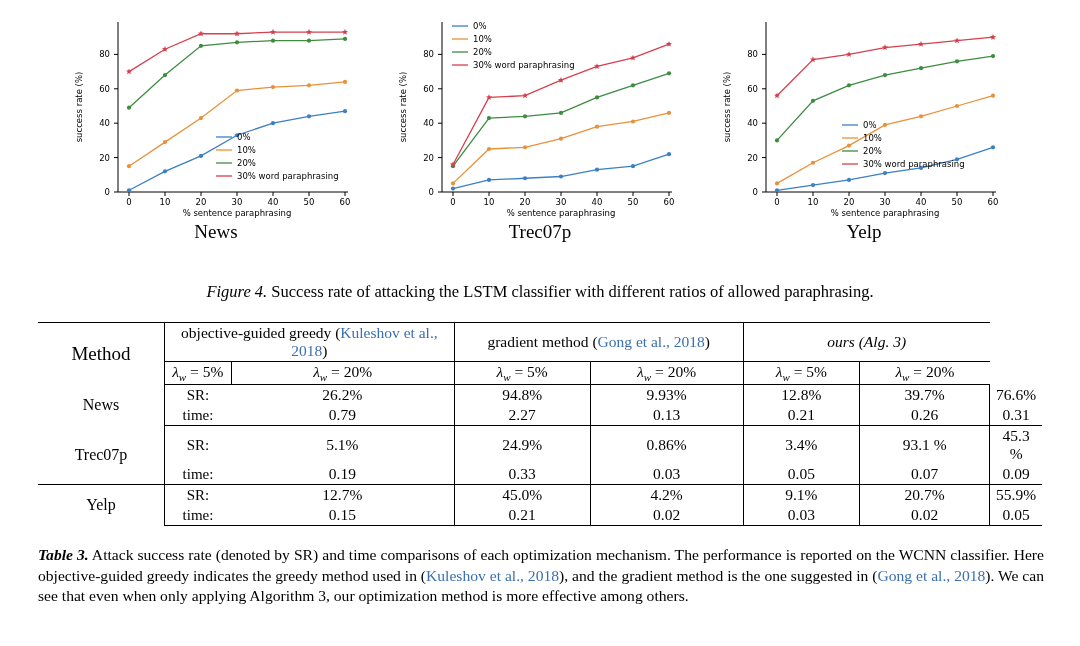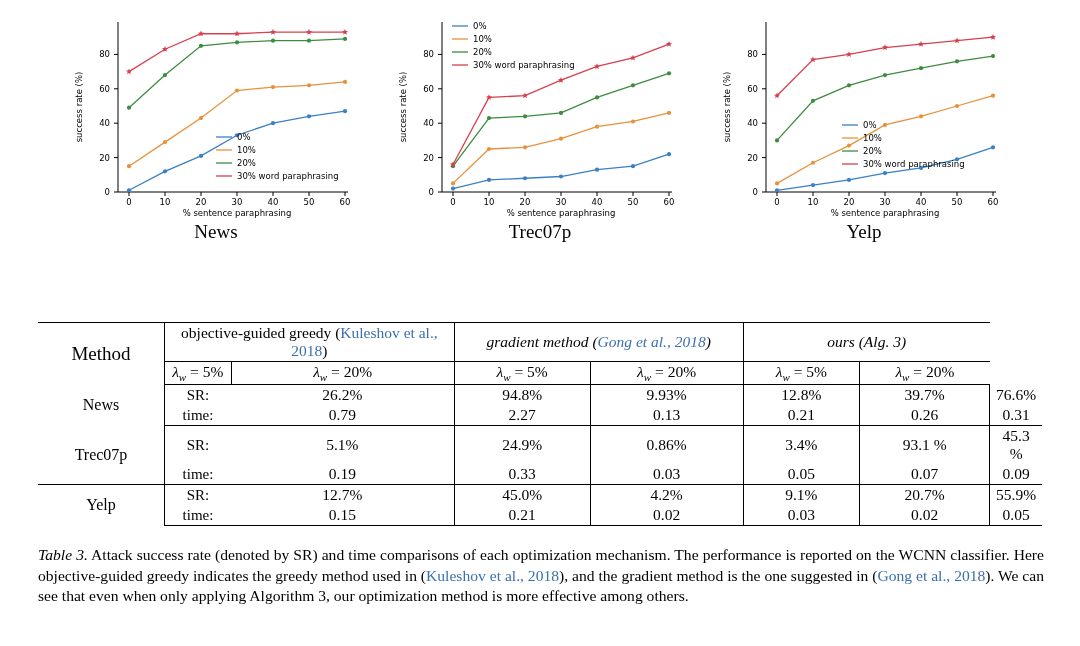--- a/index.html
+++ b/index.html
@@ -62,21 +62,21 @@
   .lam-sub{font-size:11px;vertical-align:sub;font-style:italic;}
   .methodcell{font-size:19px;}
   .rowlabel{font-size:16px;}
   .srlabel{font-size:15px;}
 
   
   .tbl-caption{
     position:absolute;left:38px;top:545px;width:1006px;
     font-size:15.6px;line-height:1.33;text-align:justify;
   }
-  .tbl-caption .lead{font-style:italic;}
+  .tbl-caption .lead{font-style:italic;font-weight:bold;}
 </style>
 </head>
 <body>
 
 <div class="page">
 
   <div class="figure-row">
 
     <div class="panel">
       <div class="plot-box">
@@ -336,31 +336,34 @@
             <text class="legend-label" x="149" y="150">20%</text>
             <line x1="128" y1="160" x2="144" y2="160" stroke="#d6404e" stroke-width="1.3"></line>
             <text class="legend-label" x="149" y="163">30% word paraphrasing</text>
           </g>
         </svg>
       </div>
       <div class="panel-caption">Yelp</div>
     </div>
   </div>
 
+  <div class="fig-caption">
+    <span class="ital">Figure 4.</span><span> Success rate of attacking the LSTM classifier with different ratios of allowed paraphrasing.</span>
+  </div>
 
   <div class="table-wrap">
     <table class="main">
       <tbody>
 
         <tr class="rule-top">
           <td rowspan="2" style="width:118px;" class="methodcell">Method</td>
           <td colspan="2" class="vl hl" style="width:290px;">
             <span>objective-guided greedy (</span><span class="cite">Kuleshov et al., 2018</span><span>)</span>
           </td>
-          <td colspan="2" class="vl hl" style="width:290px;font-style:italic;">
+          <td colspan="2" class="vl hl" style="width:290px;">
             <span>gradient method (</span><span class="cite">Gong et al., 2018</span><span>)</span>
           </td>
           <td colspan="2" class="vl hl" style="width:246px;font-style:italic;">
             <span>ours (Alg. 3)</span>
           </td>
         </tr>
 
         <tr class="rule-bot">
           <td class="vl"><span class="mth">λ</span><span class="lam-sub">w</span> <span>= 5%</span></td>
           <td class="vl"><span class="mth">λ</span><span class="lam-sub">w</span> <span>= 20%</span></td>

